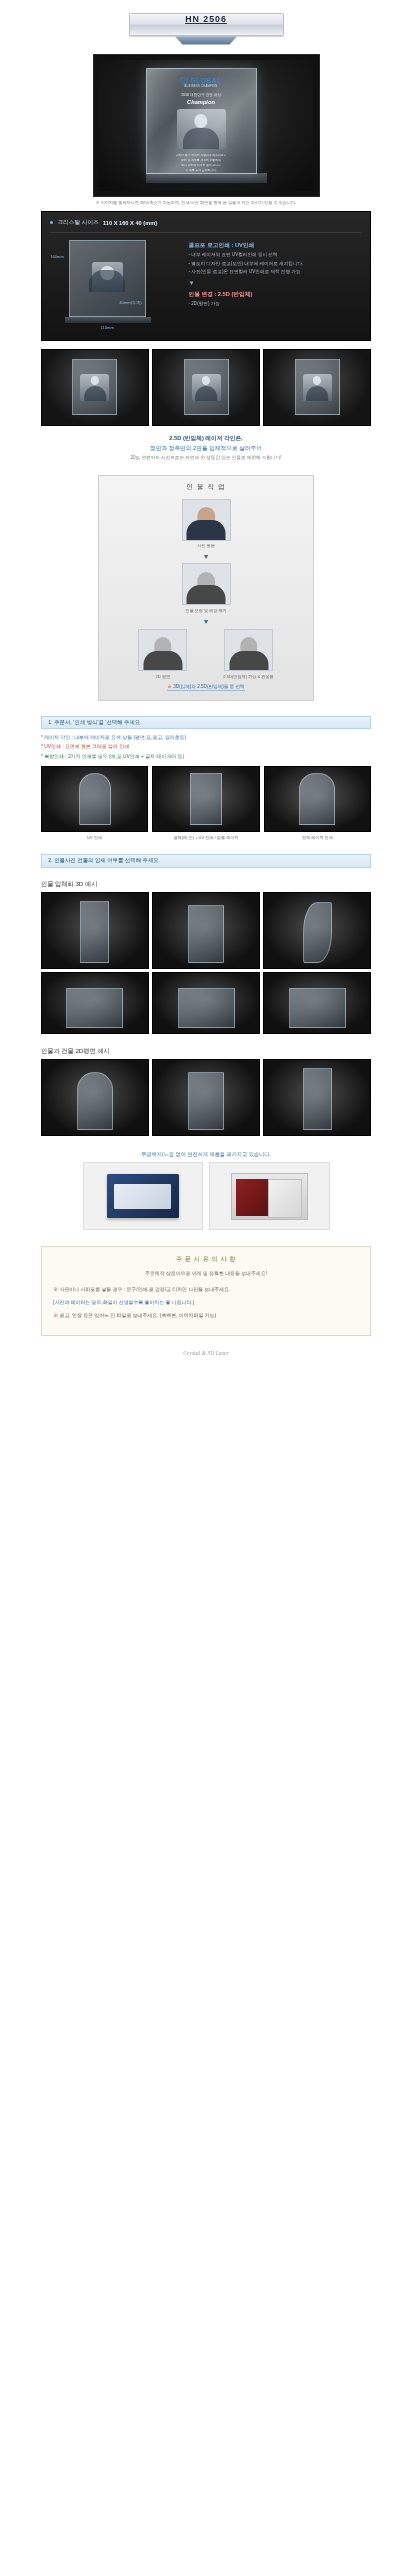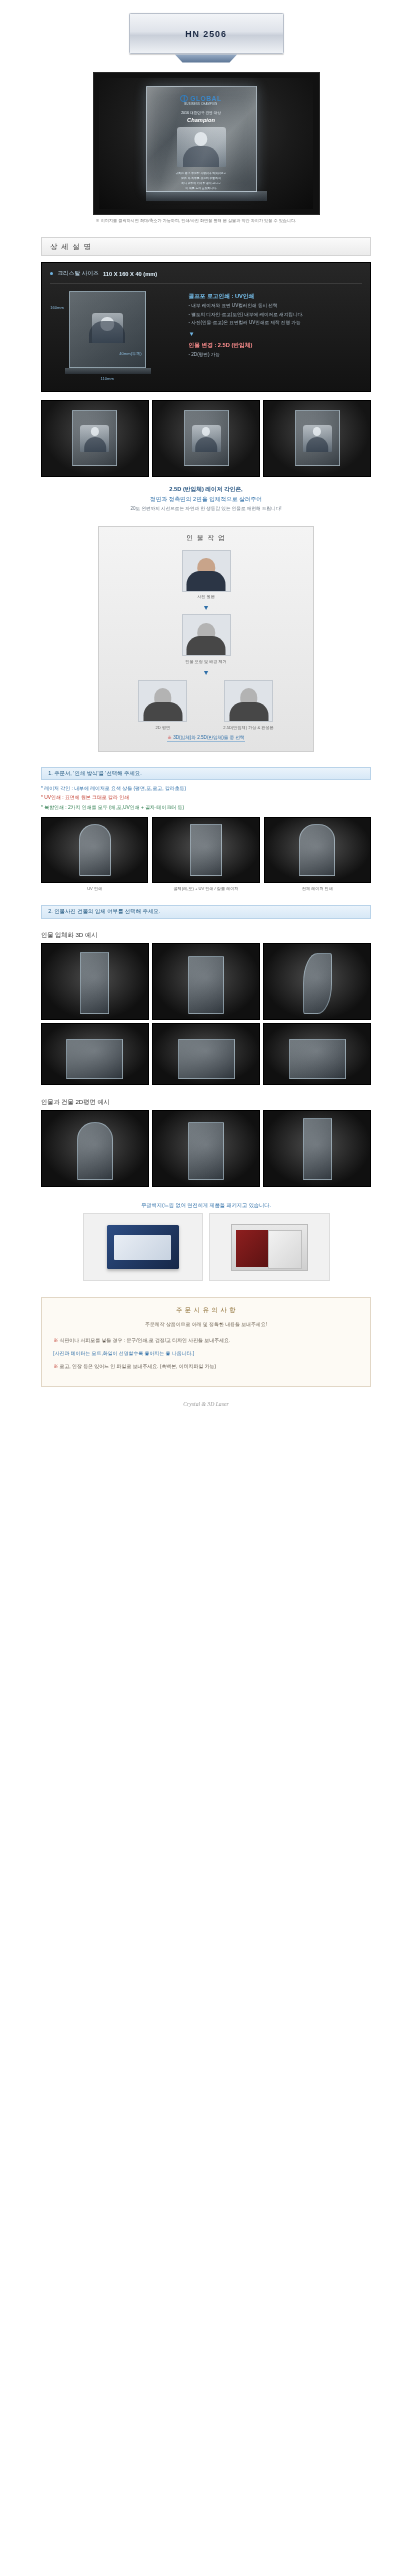--- a/index.html
+++ b/index.html
@@ -15,28 +15,29 @@
 
   
   .title-plate {
     width: 412px;
     padding: 13.4px 0 3.1px 0;
     display: flex;
     justify-content: center;
   }
   .plate-inner {
     width: 155px;
-    height: 41px;
+    height: 23px;
     background: linear-gradient(to bottom, #f2f4f7 0%, #dfe3ea 45%, #c9cfd9 55%, #eef1f5 100%);
     border: 0.5px solid #b9c0cb;
     border-radius: 1.5px;
     display: flex;
-    align-items: center;
+    align-items: flex-start;
     justify-content: center;
     box-shadow: 0 0.5px 1px rgba(0,0,0,.18);
+    text-decoration: underline;
   }
   .plate-inner span {
     font-size: 8.8px;
     letter-spacing: 1px;
     color: #1c2a44;
     font-weight: bold;
   }
   .ribbon {
     width: 62px; height: 8.2px;
     margin: -3.1px auto 0 auto;
@@ -344,23 +345,20 @@
             <div>이 패를 드려 표창합니다.</div>
           </div>
 
         </div>
         <div class="crystal-base"></div>
       </div>
     </div>
   </div>
   <div class="hero-caption">※ 이미지를 클릭하시면 확대/축소가 가능하며, 인쇄/사진 화면을 통해 본 실물과 약간 차이가 있을 수 있습니다.</div>
 
-  <div class="sec-bar">
-    <span>상 세 설 명</span>
-  </div>
 
   <div class="dark-panel">
     <div class="size-line">
       <span class="dot"></span>
       <span>크리스탈 사이즈</span>
       <span class="size-val">110 X 160 X 40 (mm)</span>
     </div>
 
     <div class="spec-row">
       <div class="spec-left">

